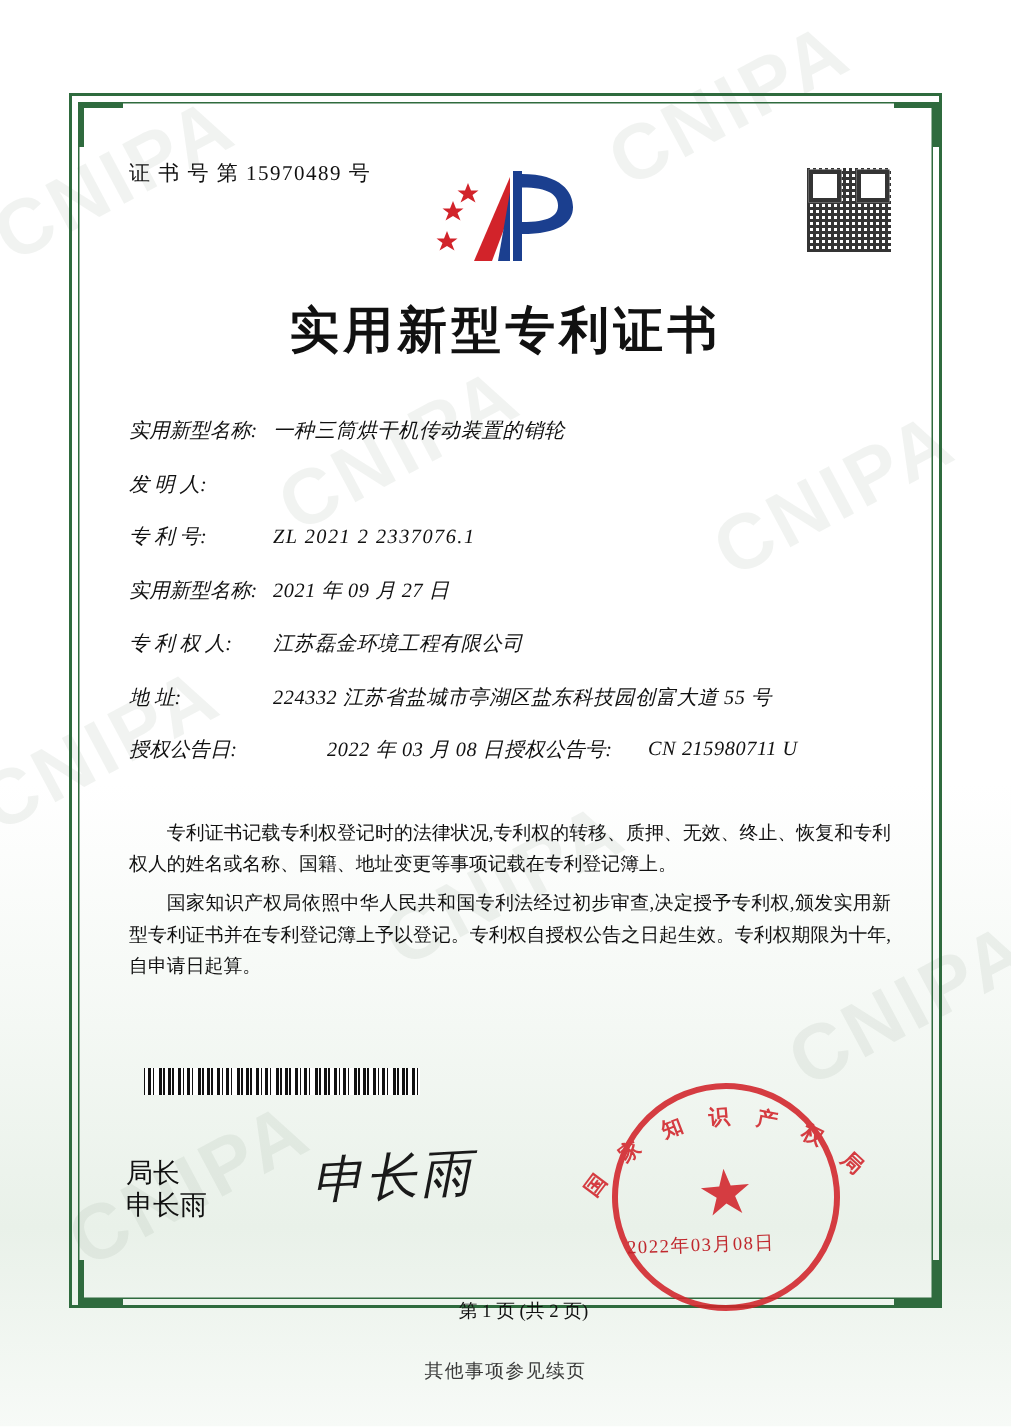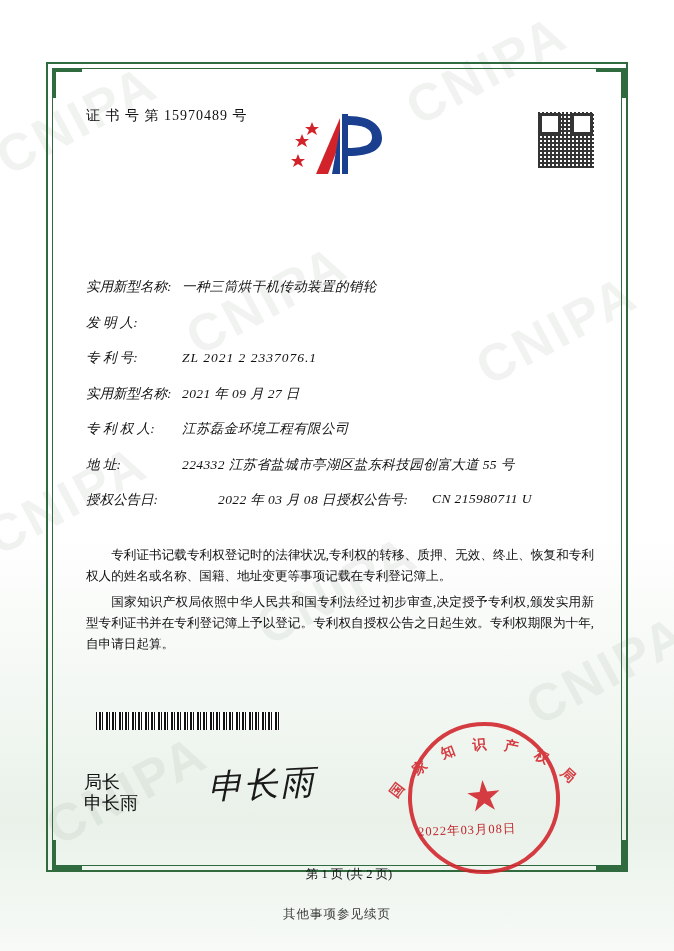--- a/index.html
+++ b/index.html
@@ -296,20 +296,21 @@
       <path d="M60 6 L60 66 L66 66 L66 6 Z" fill="#1b3f8f"></path>
       <path d="M66 8 C92 8 100 20 100 30 C100 41 90 48 66 48 L66 40 C84 40 90 36 90 29 C90 22 84 17 66 17 Z" fill="#1b3f8f"></path>
       <path d="M58 10 L34 66 L46 66 L58 34 Z" fill="#d2232a"></path>
       <path d="M58 20 L50 66 L58 66 Z" fill="#1b3f8f"></path>
       <polygon points="20,26 22,31 27,31 23,34 25,39 20,36 15,39 17,34 13,31 18,31" fill="#d2232a"></polygon>
       <polygon points="30,14 32,19 37,19 33,22 35,27 30,24 25,27 27,22 23,19 28,19" fill="#d2232a"></polygon>
       <polygon points="16,46 18,51 23,51 19,54 21,59 16,56 11,59 13,54 9,51 14,51" fill="#d2232a"></polygon>
     </svg>
   </div>
 
+  <div class="title">实用新型专利证书</div>
 
   <div class="fields">
     <div class="row">
       <div class="lbl">实用新型名称:</div>
       <div class="val">一种三筒烘干机传动装置的销轮</div>
     </div>
     <div class="row">
       <div class="lbl">发  明  人:</div>
     </div>
     <div class="row">

